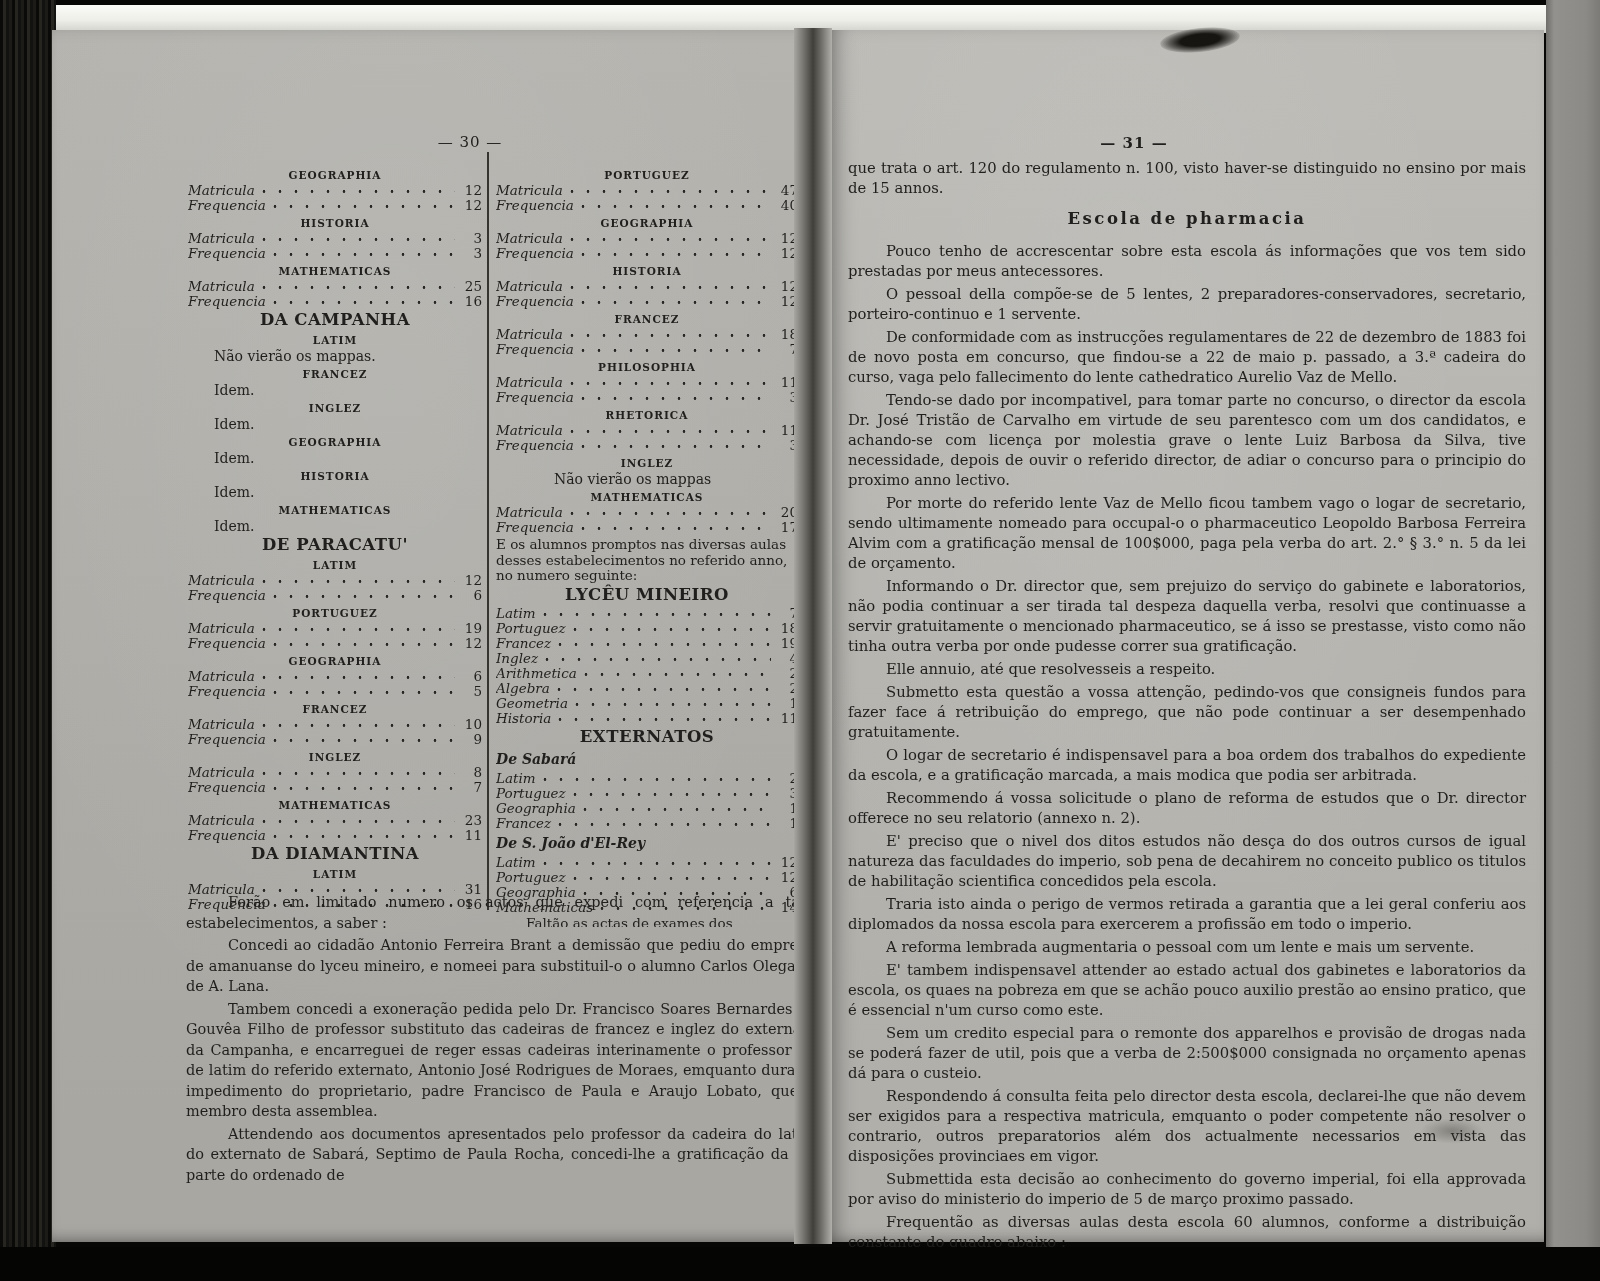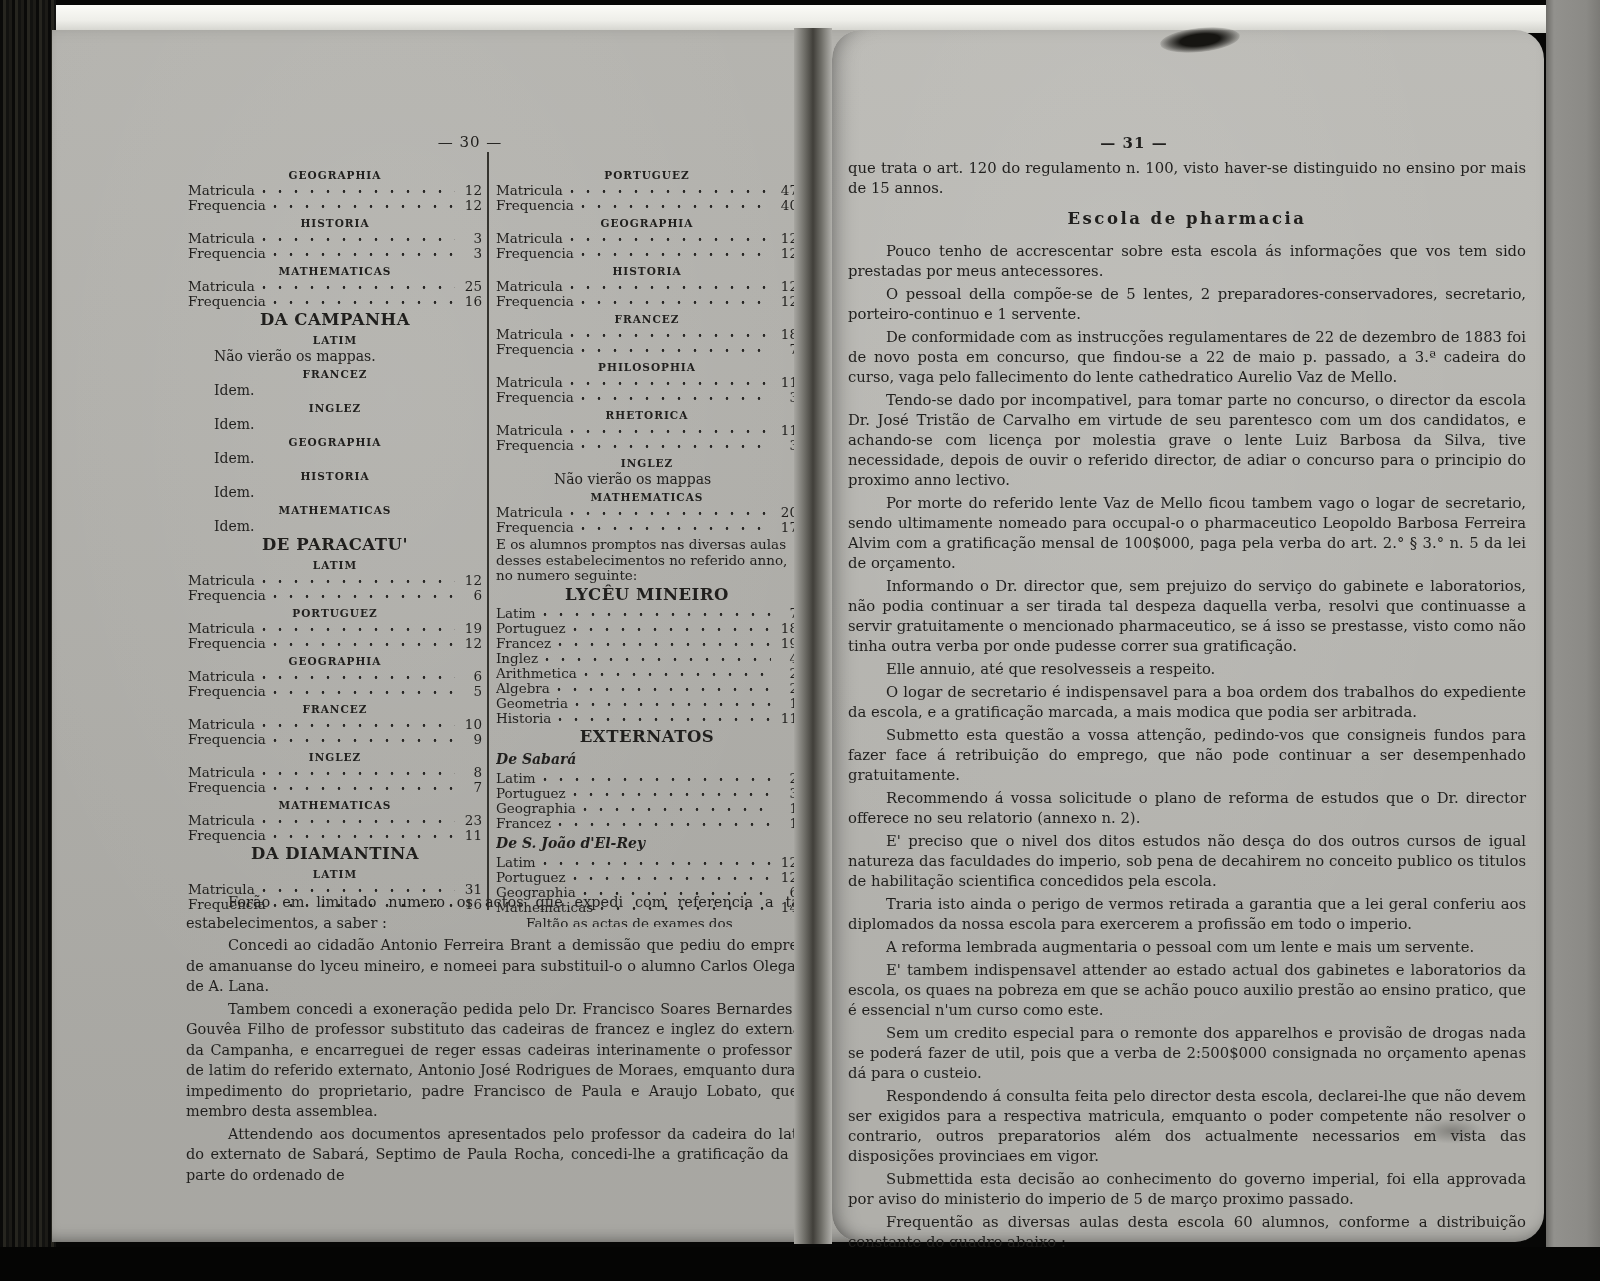--- a/index.html
+++ b/index.html
@@ -23,33 +23,33 @@
     background:radial-gradient(ellipse at center,#161512 0 35%,rgba(22,21,18,.55) 55%,transparent 75%);transform:rotate(-6deg);}
   .smudge{position:absolute;left:1420px;top:1118px;width:64px;height:26px;border-radius:50%;
     background:radial-gradient(ellipse at center,rgba(45,44,40,.35),transparent 70%);}
   
   .page{position:absolute;top:30px;height:1212px;
     background-color:#b1b0ab;
     background-image:radial-gradient(ellipse at 40% 30%,rgba(255,255,255,.07),rgba(0,0,0,0) 60%),
       linear-gradient(180deg,rgba(255,255,255,.05) 0,rgba(0,0,0,.05) 90%);}
   .page-left{left:52px;width:848px;box-shadow:inset -14px 0 22px -12px rgba(0,0,0,.45),inset 0 -10px 16px -10px rgba(0,0,0,.4);}
   .page-right{left:832px;width:712px;background-color:#b9b8b3;
-    box-shadow:inset 14px 0 22px -12px rgba(0,0,0,.40),inset 0 -10px 16px -10px rgba(0,0,0,.35);border-radius:29px;}
+    box-shadow:inset 14px 0 22px -12px rgba(0,0,0,.40),inset 0 -10px 16px -10px rgba(0,0,0,.35);}
   .pagenum{position:absolute;font-size:15px;letter-spacing:1px;text-align:center;width:160px;}
   .pagenum-left{top:103px;left:338px;}
   .pagenum-right{top:104px;left:222px;font-weight:bold;}
   
   .coldiv{position:absolute;left:435px;top:122px;width:2px;height:758px;background:#35342f;}
   .col{position:absolute;top:135px;height:762px;overflow:hidden;}
   .col-left{left:136px;width:294px;}
   .col-right{left:444px;width:302px;}
   .sec{margin-bottom:1px;}
   .subj{font-size:10.5px;font-weight:bold;letter-spacing:1px;text-align:center;line-height:12px;margin:4px 0 2px;}
   .statrow{display:flex;align-items:baseline;font-size:13.5px;line-height:15px;white-space:nowrap;}
-  .lbl{flex:0 0 auto;}
+  .lbl{flex:0 0 auto;font-style:italic;}
   .dots{flex:1 1 auto;height:9px;margin:0 5px 0 7px;align-self:center;
     background-image:radial-gradient(circle at 2px 60%,rgba(32,31,29,.95) 1.15px,transparent 1.6px);
     background-size:16px 9px;background-repeat:repeat-x;background-position:0 55%;}
   .val{flex:0 0 auto;min-width:22px;text-align:right;}
   .colhead{font-size:16.5px;font-weight:bold;text-align:center;letter-spacing:.5px;line-height:20px;margin:0 0 1px;}
   .subhead{font-size:14px;font-weight:bold;font-style:italic;line-height:17px;margin:4px 0 3px;}
   .note{font-size:14px;line-height:16px;padding-left:26px;margin-bottom:1px;}
   .note.deep{padding-left:58px;}
   .colpara{font-size:13.5px;line-height:15.5px;margin:2px 0 1px;}
   .note2{font-size:13.5px;line-height:15.5px;margin-top:1px;}
@@ -441,22 +441,22 @@
         </div>
       <div class="rp-heading">Escola de pharmacia</div>
       <div id="rp-paras">
           <p>Pouco tenho de accrescentar sobre esta escola ás informações que vos tem sido prestadas por meus antecessores.</p>
           <p>O pessoal della compõe-se de 5 lentes, 2 preparadores-conservadores, secretario, porteiro-continuo e 1 servente.</p>
           <p>De conformidade com as instrucções regulamentares de 22 de dezembro de 1883 foi de novo posta em concurso, que findou-se a 22 de maio p. passado, a 3.ª cadeira do curso, vaga pelo fallecimento do lente cathedratico Aurelio Vaz de Mello.</p>
           <p>Tendo-se dado por incompativel, para tomar parte no concurso, o director da escola Dr. José Tristão de Carvalho em virtude de seu parentesco com um dos candidatos, e achando-se com licença por molestia grave o lente Luiz Barbosa da Silva, tive necessidade, depois de ouvir o referido director, de adiar o concurso para o principio do proximo anno lectivo.</p>
           <p>Por morte do referido lente Vaz de Mello ficou tambem vago o logar de secretario, sendo ultimamente nomeado para occupal-o o pharmaceutico Leopoldo Barbosa Ferreira Alvim com a gratificação mensal de 100$000, paga pela verba do art. 2.° § 3.° n. 5 da lei de orçamento.</p>
           <p>Informando o Dr. director que, sem prejuizo do serviço do gabinete e laboratorios, não podia continuar a ser tirada tal despeza daquella verba, resolvi que continuasse a servir gratuitamente o mencionado pharmaceutico, se á isso se prestasse, visto como não tinha outra verba por onde pudesse correr sua gratificação.</p>
           <p>Elle annuio, até que resolvesseis a respeito.</p>
+          <p>Submetto esta questão a vossa attenção, pedindo-vos que consigneis fundos para fazer face á retribuição do emprego, que não pode continuar a ser desempenhado gratuitamente.</p>
           <p>O logar de secretario é indispensavel para a boa ordem dos trabalhos do expediente da escola, e a gratificação marcada, a mais modica que podia ser arbitrada.</p>
-          <p>Submetto esta questão a vossa attenção, pedindo-vos que consigneis fundos para fazer face á retribuição do emprego, que não pode continuar a ser desempenhado gratuitamente.</p>
           <p>Recommendo á vossa solicitude o plano de reforma de estudos que o Dr. director offerece no seu relatorio (annexo n. 2).</p>
           <p>E' preciso que o nivel dos ditos estudos não desça do dos outros cursos de igual natureza das faculdades do imperio, sob pena de decahirem no conceito publico os titulos de habilitação scientifica concedidos pela escola.</p>
           <p>Traria isto ainda o perigo de vermos retirada a garantia que a lei geral conferiu aos diplomados da nossa escola para exercerem a profissão em todo o imperio.</p>
           <p>A reforma lembrada augmentaria o pessoal com um lente e mais um servente.</p>
           <p>E' tambem indispensavel attender ao estado actual dos gabinetes e laboratorios da escola, os quaes na pobreza em que se achão pouco auxilio prestão ao ensino pratico, que é essencial n'um curso como este.</p>
           <p>Sem um credito especial para o remonte dos apparelhos e provisão de drogas nada se poderá fazer de util, pois que a verba de 2:500$000 consignada no orçamento apenas dá para o custeio.</p>
           <p>Respondendo á consulta feita pelo director desta escola, declarei-lhe que não devem ser exigidos para a respectiva matricula, emquanto o poder competente não resolver o contrario, outros preparatorios além dos actualmente necessarios em vista das disposições provinciaes em vigor.</p>
           <p>Submettida esta decisão ao conhecimento do governo imperial, foi ella approvada por aviso do ministerio do imperio de 5 de março proximo passado.</p>
           <p>Frequentão as diversas aulas desta escola 60 alumnos, conforme a distribuição constante do quadro abaixo :</p>
         </div>

